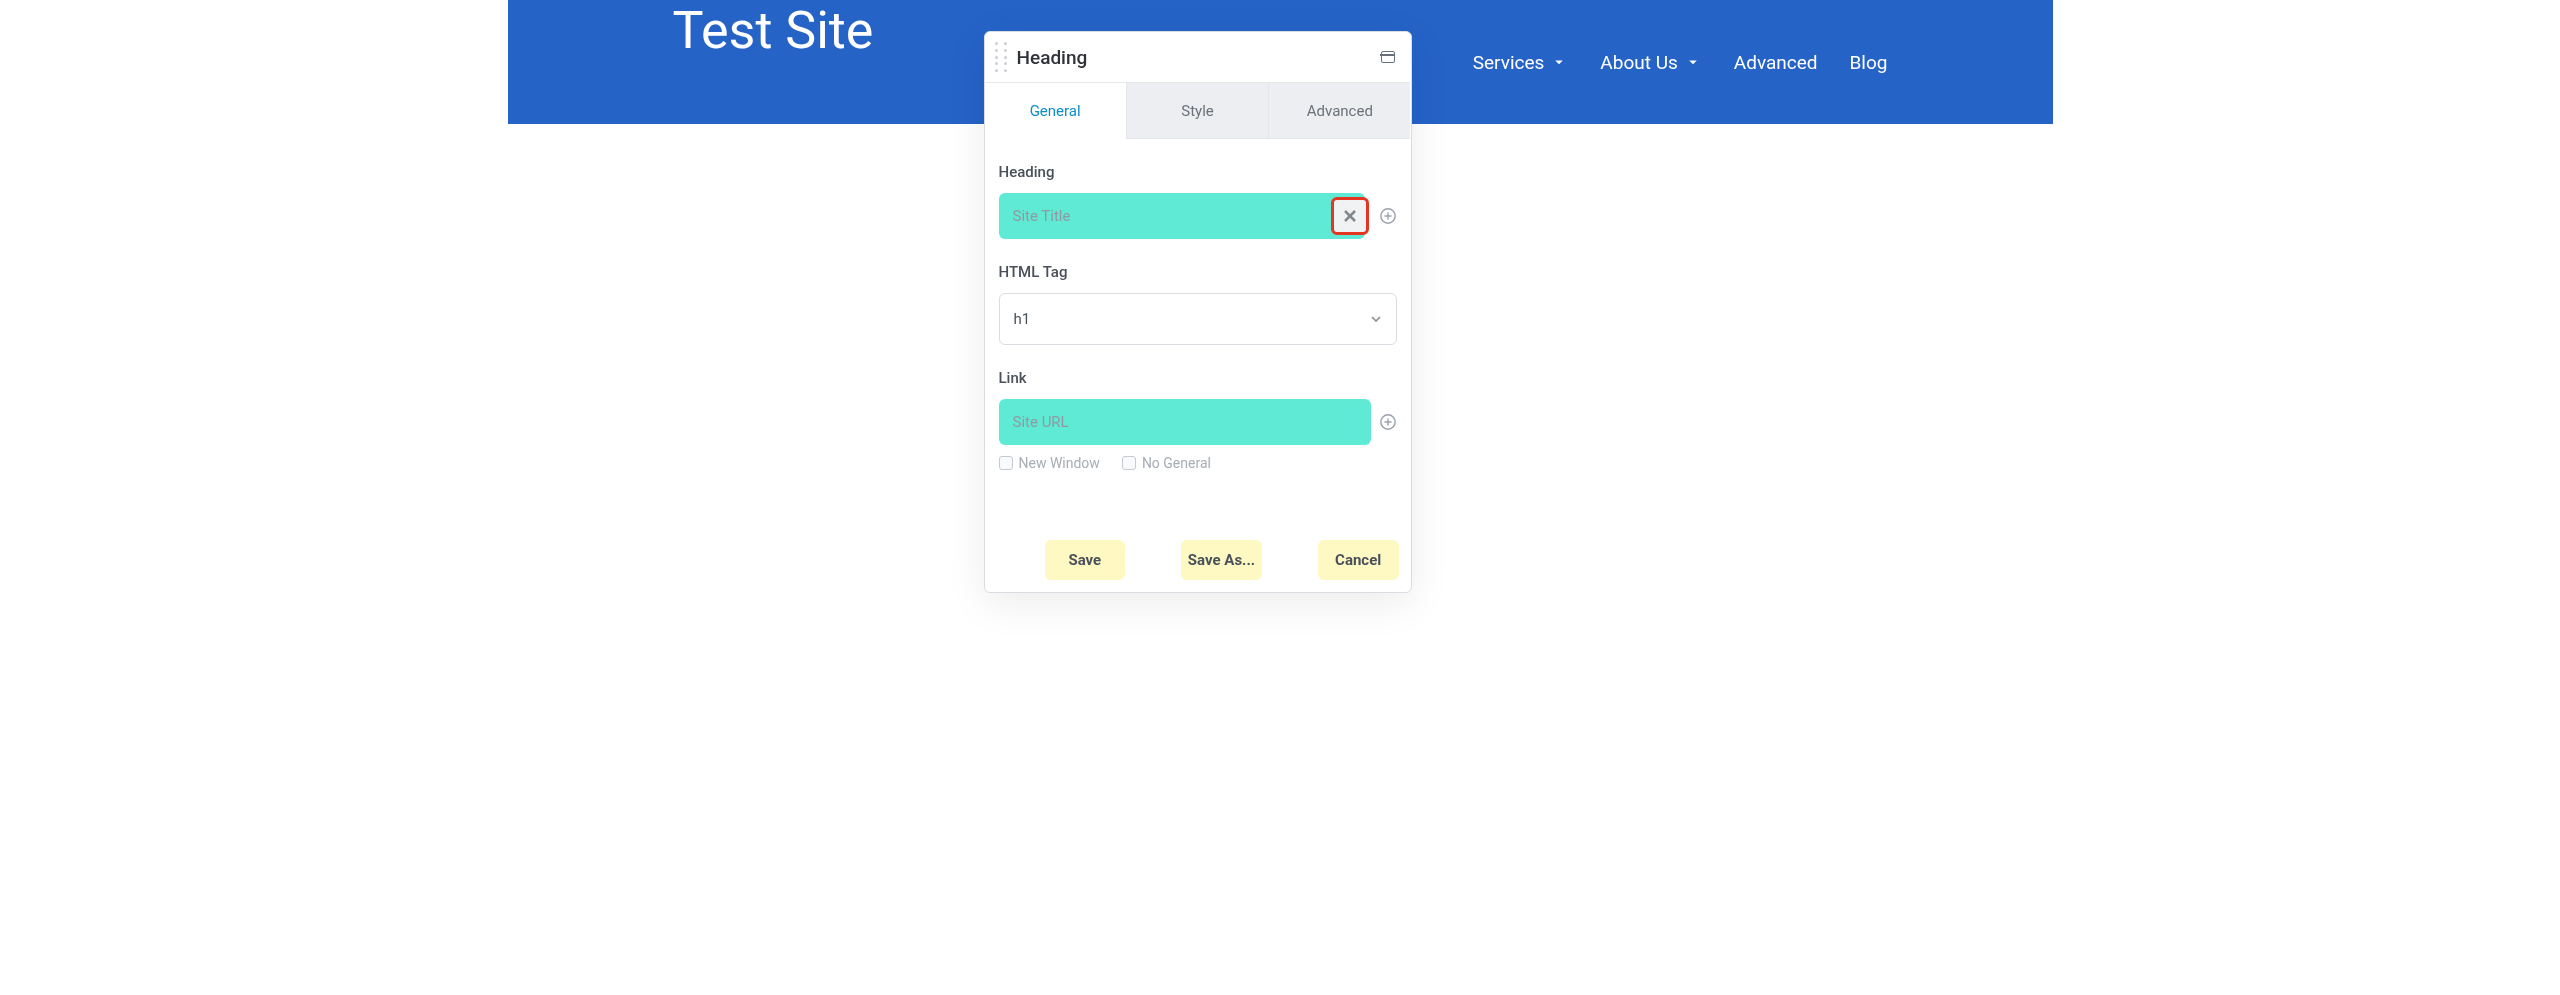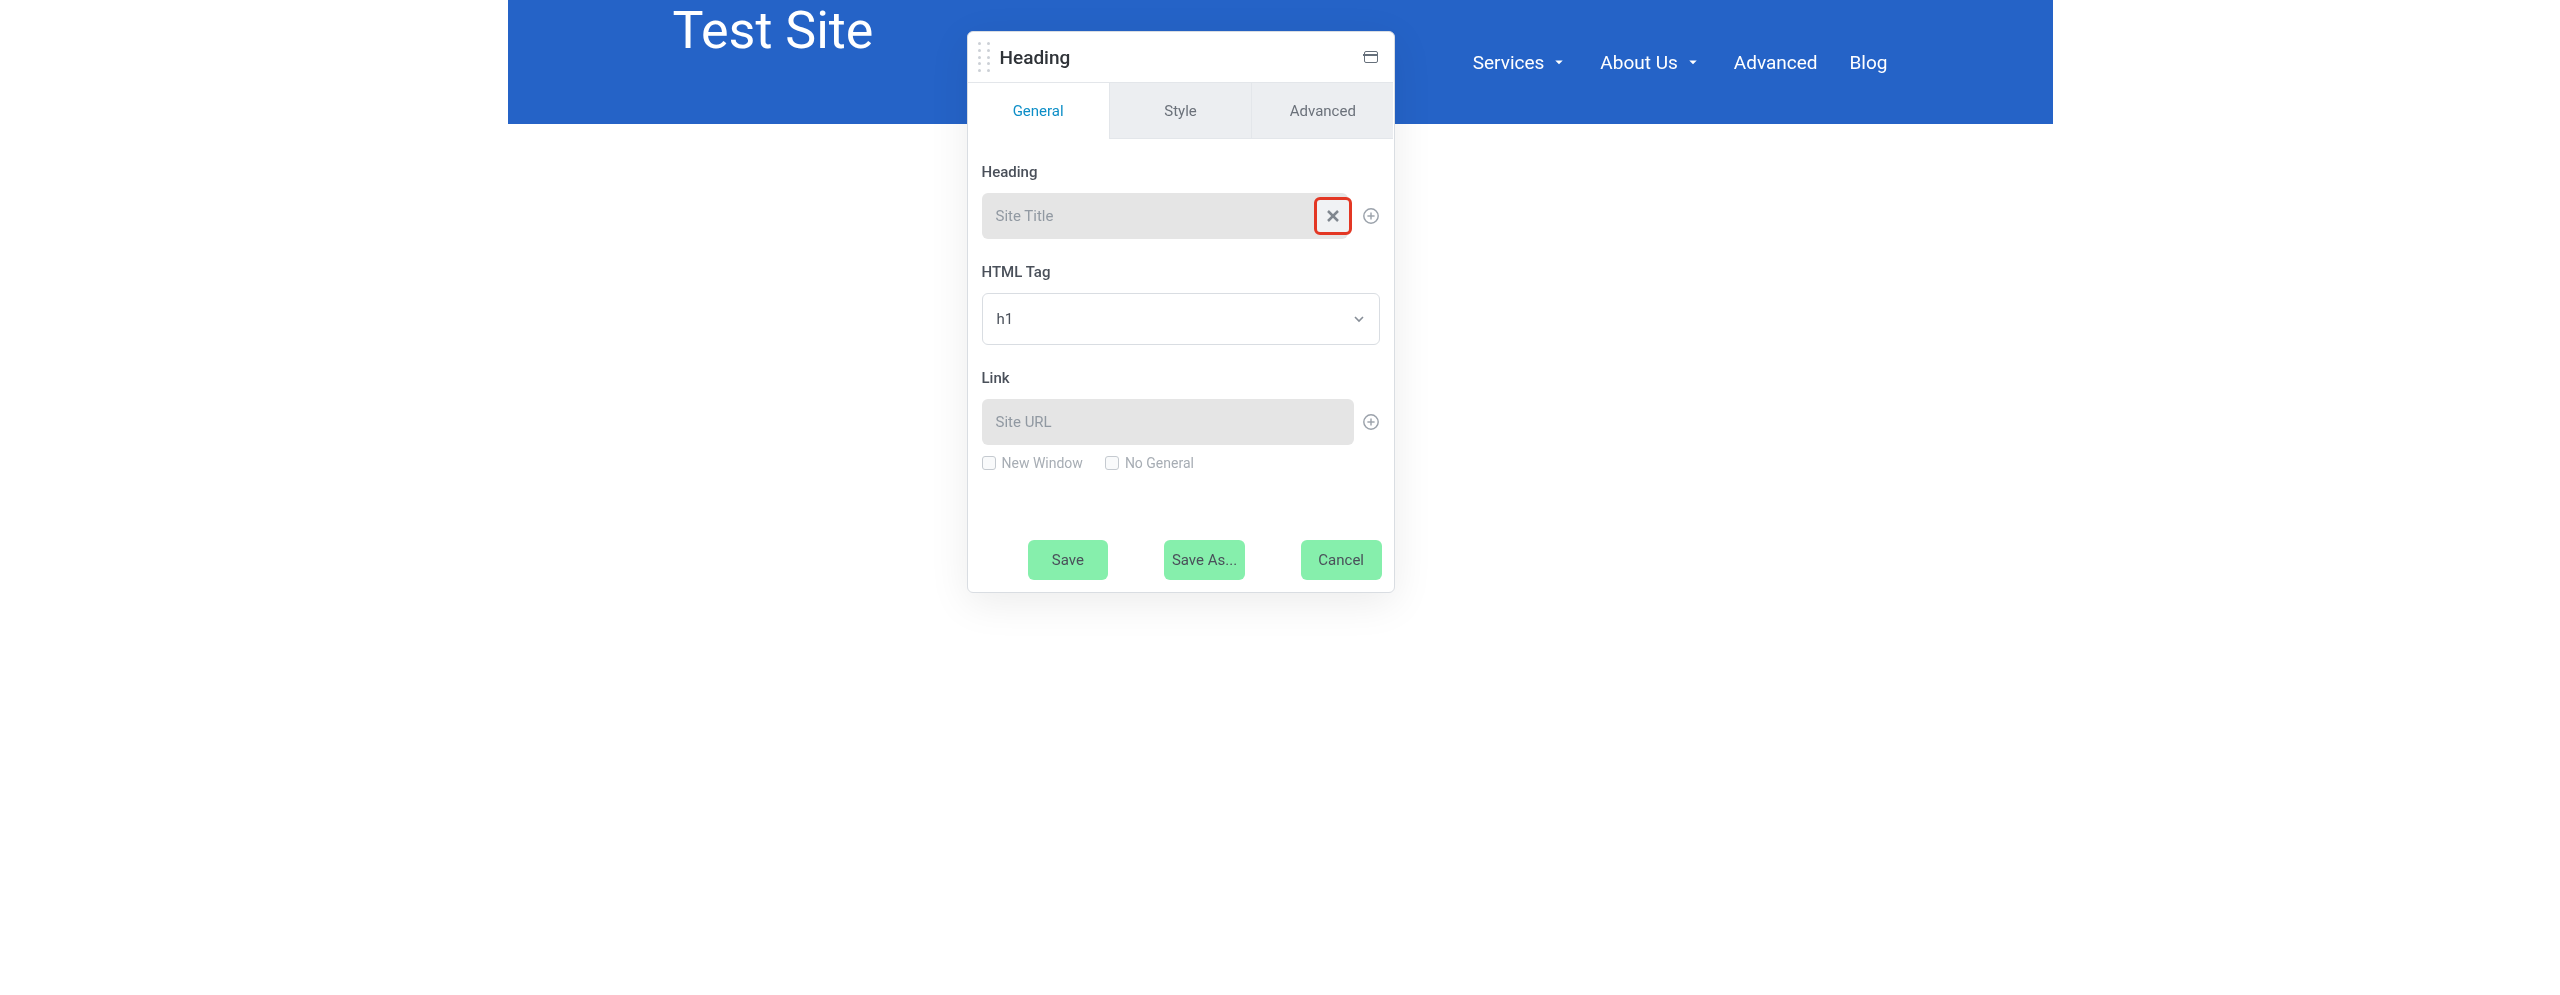--- a/index.html
+++ b/index.html
@@ -48,21 +48,21 @@
       cursor: pointer;
     }
     .chev {
       width: 18px;
       height: 18px;
       fill: #fff;
     }
     .editor {
       position: absolute;
       top: 31px;
-      left: 459px;
+      left: 476px;
       width: 428px;
       height: 562px;
       background: #fff;
       border: 1px solid #d9dde2;
       border-radius: 6px;
       box-shadow: 0 10px 40px rgba(0,0,0,0.08);
       display: flex;
       flex-direction: column;
     }
     .editor-hdr {
@@ -151,21 +151,21 @@
       font-weight: 500;
     }
     .input-row {
       display: flex;
       align-items: center;
       gap: 8px;
     }
     .text-input {
       flex: 1;
       height: 46px;
-      background: #e5e5e5;
+      background: #5eead4;
       border: none;
       border-radius: 6px;
       padding: 0 14px;
       font-size: 15px;
       color: #4a505a;
       display: flex;
       align-items: center;
       justify-content: space-between;
     }
     .text-input input {
@@ -235,24 +235,24 @@
     }
     .footer-btns {
       height: 64px;
       display: flex;
       gap: 8px;
       padding: 12px 12px;
     }
     .btn {
       flex: 1;
       border: none;
-      background: #86efac;
-      color: #4a505a;
-      font-size: 15px;
-      font-weight: 400;
+      background: #fef9c3;
+      color: #4a505a;
+      font-size: 15px;
+      font-weight: 700;
       border-radius: 6px;
       cursor: pointer;
       margin-left: 48px;
     }
   </style>
 </head>
 <body>
 
 <div class="canvas">
   <div class="hdr-band">

